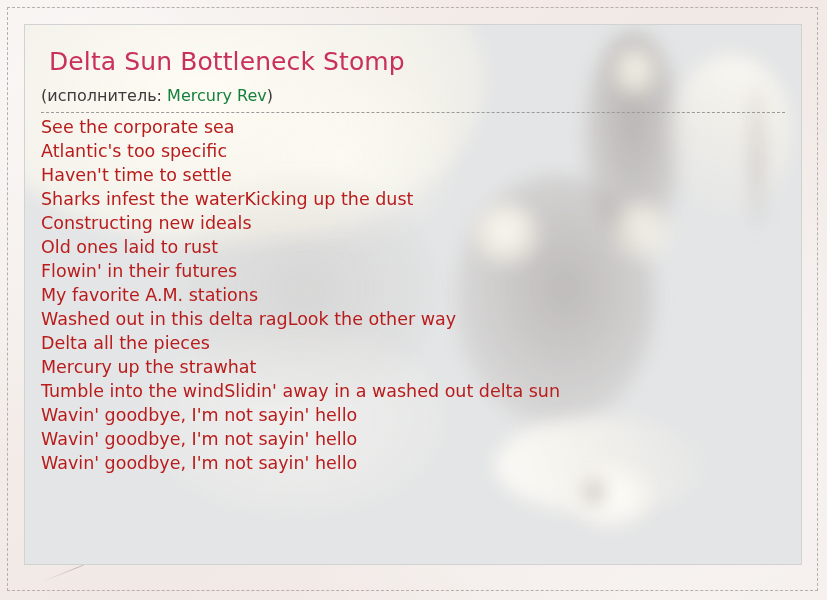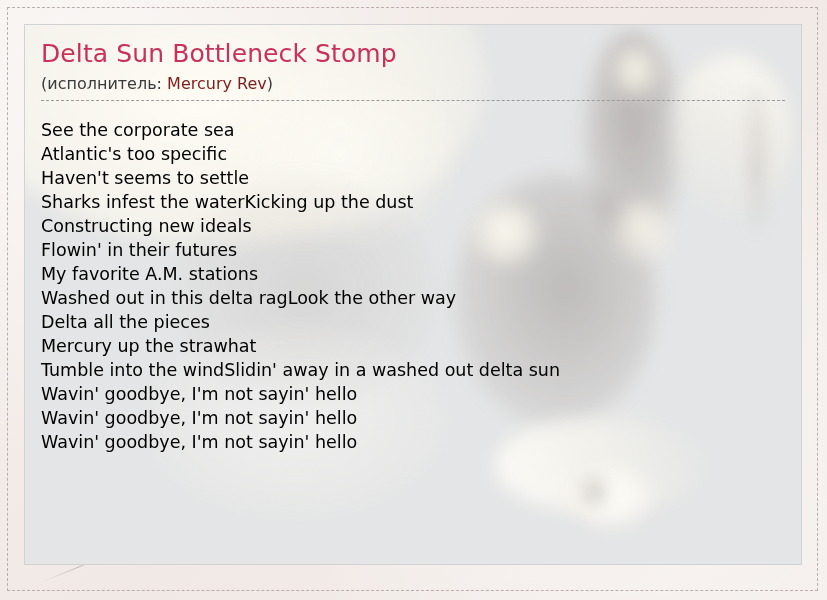--- a/index.html
+++ b/index.html
@@ -155,53 +155,53 @@
     filter: blur(16px);
   }
 
   .card-inner {
     position: relative;
     z-index: 2;
     padding: 14px 0 0 16px;
   }
 
   .song-title {
-    margin: 0;
+    margin: 8px;
     font-size: 25px;
     font-weight: normal;
     line-height: 30px;
     color: #c9305a;
     letter-spacing: 0.1px;
     white-space: nowrap;
   }
 
   .artist-line {
     margin: 4px 0 0 0;
     font-size: 16px;
     line-height: 21px;
     color: #3b3b3b;
     white-space: nowrap;
   }
   .artist-link {
-    color: #7f1d1d;
+    color: #15803d;
     text-decoration: none;
   }
 
   .title-rule {
     margin: 6px 16px 0 0;
     height: 0;
     border: 0;
     border-top: 1px dashed #9a9a9a;
   }
 
   .lyrics-body {
-    margin-top: 17px;
+    margin-top: 2px;
     font-size: 17.5px;
     line-height: 24px;
-    color: #000000;
+    color: #b91c1c;
     white-space: nowrap;
   }
   .lyric-line {
     white-space: nowrap;
     overflow: visible;
   }
 </style>
 </head>
 <body>
 
@@ -231,23 +231,24 @@
 
     <h1 class="song-title">Delta Sun Bottleneck Stomp</h1>
 
     <div class="artist-line"><span>(исполнитель: </span><a class="artist-link" href="#">Mercury Rev</a><span>)</span></div>
 
     <hr class="title-rule">
 
     <div class="lyrics-body">
         <div class="lyric-line">See the corporate sea</div>
         <div class="lyric-line">Atlantic's too specific</div>
-        <div class="lyric-line">Haven't seems to settle</div>
+        <div class="lyric-line">Haven't time to settle</div>
         <div class="lyric-line">Sharks infest the waterKicking up the dust</div>
         <div class="lyric-line">Constructing new ideals</div>
+        <div class="lyric-line">Old ones laid to rust</div>
         <div class="lyric-line">Flowin' in their futures</div>
         <div class="lyric-line">My favorite A.M. stations</div>
         <div class="lyric-line">Washed out in this delta ragLook the other way</div>
         <div class="lyric-line">Delta all the pieces</div>
         <div class="lyric-line">Mercury up the strawhat</div>
         <div class="lyric-line">Tumble into the windSlidin' away in a washed out delta sun</div>
         <div class="lyric-line">Wavin' goodbye, I'm not sayin' hello</div>
         <div class="lyric-line">Wavin' goodbye, I'm not sayin' hello</div>
         <div class="lyric-line">Wavin' goodbye, I'm not sayin' hello</div>
       </div>

